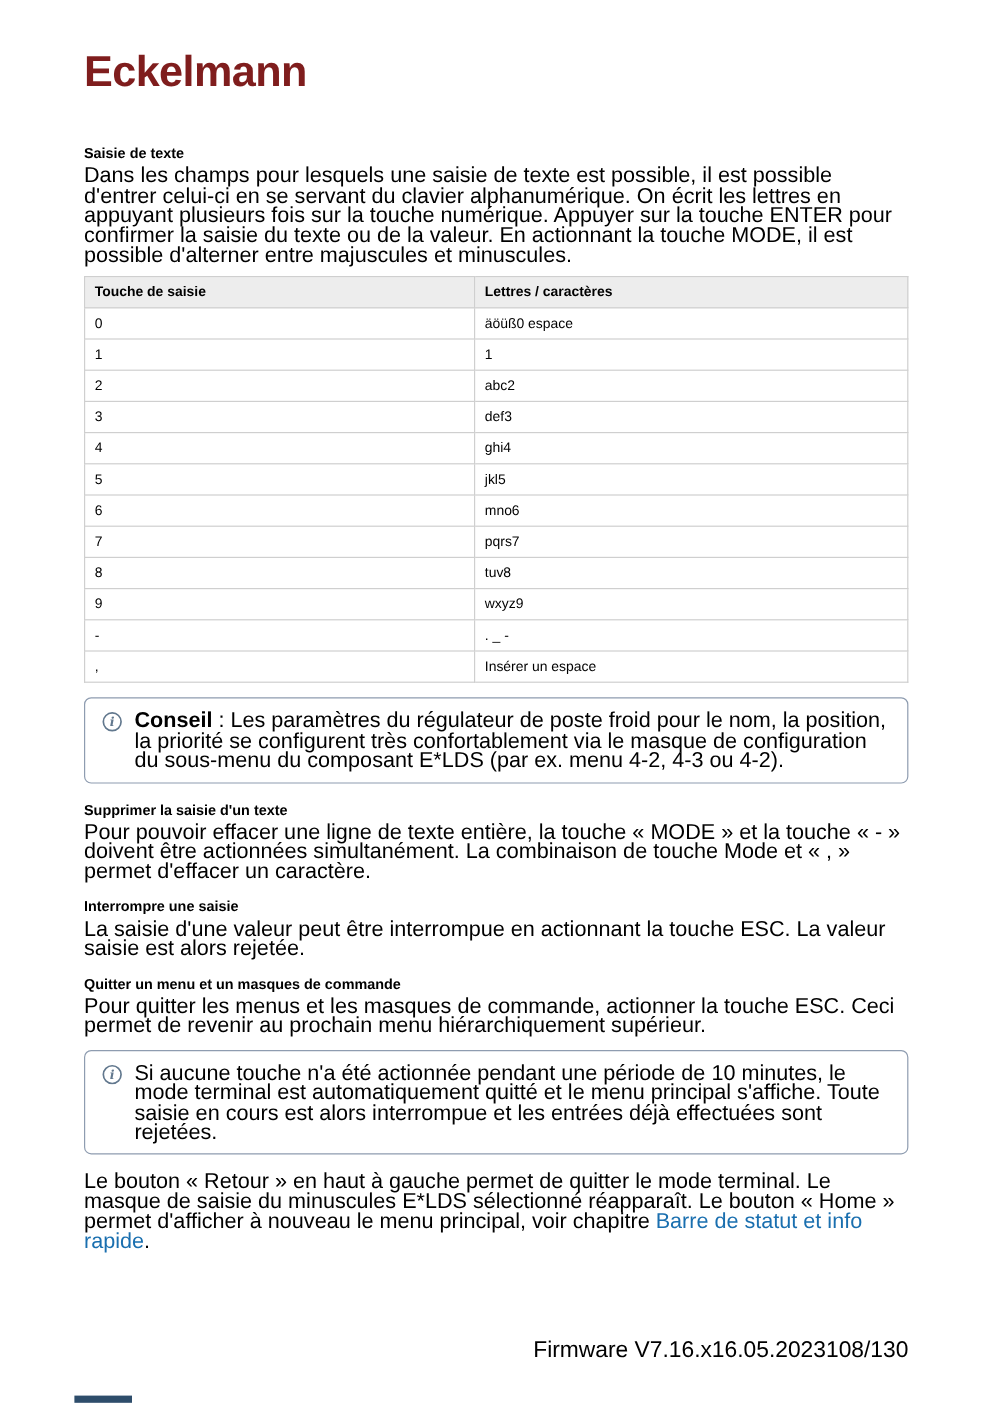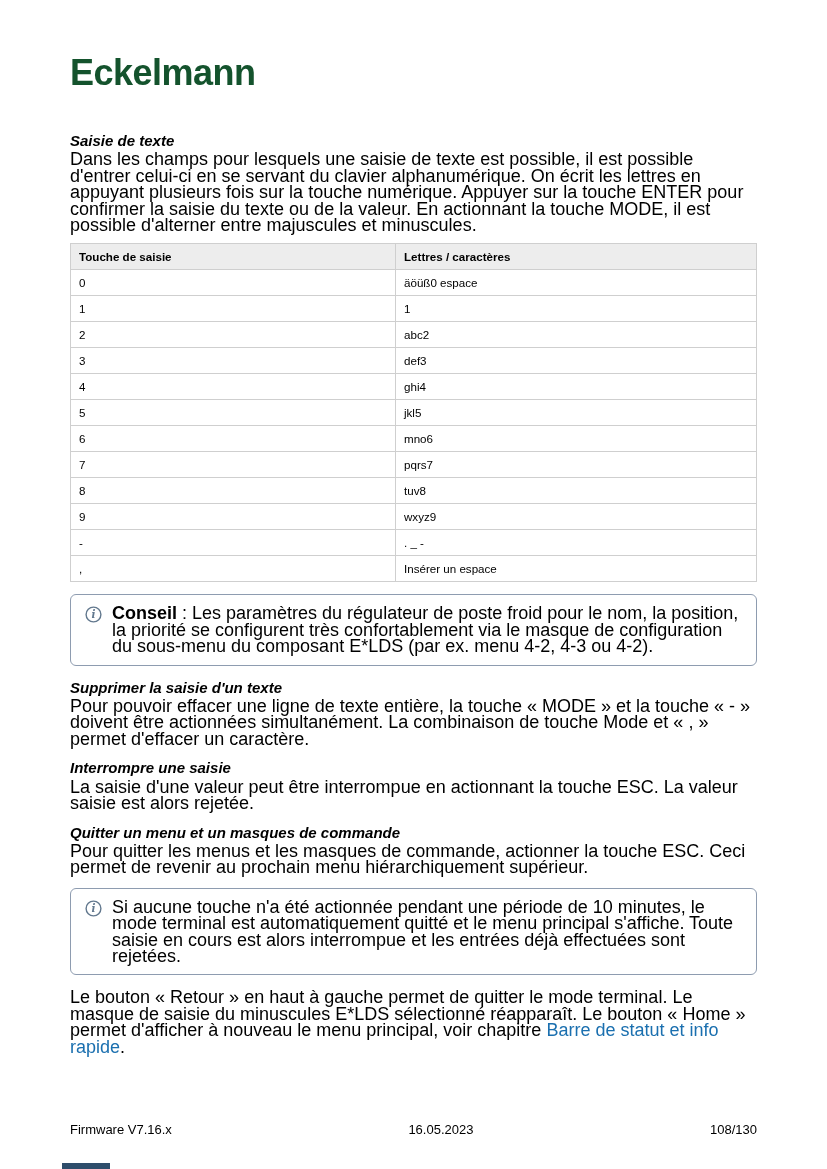--- a/index.html
+++ b/index.html
@@ -6,24 +6,24 @@
   html, body { margin: 0; padding: 0; background: #ffffff; }
   body {
     width: 827px; height: 1169px;
     font-family: "Liberation Sans", "DejaVu Sans", sans-serif;
     color: #000;
     position: relative;
     overflow: hidden;
   }
   .page { position: relative; width: 827px; height: 1169px; padding: 42px 70px 0 70px; }
   .logo {
-    font-size: 36px; font-weight: bold; color: #14532d;
-    letter-spacing: -0.5px; margin: 13px 0 42px 0; line-height: 1;
+    font-size: 36px; font-weight: bold; color: #7f1d1d;
+    letter-spacing: -0.5px; margin: 0 0 42px 0; line-height: 1;
   }
-  h3 { font-size: 15px; margin: 13px 0 2px 0; line-height: 16.4px; font-style: italic; }
+  h3 { font-size: 12px; margin: 13px 0 2px 0; line-height: 16.4px; }
   p  { font-size: 18px; margin: 0; line-height: 16.4px; }
 
   table.keys {
     width: 100%; border-collapse: collapse; margin-top: 10px;
     font-size: 11.6px;
   }
   table.keys th, table.keys td {
     border: 1px solid #cfcfcf;
     padding: 6px 8px;
     text-align: left;
@@ -39,22 +39,22 @@
     padding: 10px 14px;
     display: flex; gap: 10px; align-items: flex-start;
   }
   .infobox .icon { flex: 0 0 auto; margin-top: 1px; }
   .infobox p { flex: 1 1 auto; }
 
   a.doclink { color: #1a6faf; text-decoration: none; }
 
   .footer {
     position: absolute; left: 70px; right: 70px; bottom: 32px;
-    display: flex; justify-content: space-between;
-    font-size: 13px;
+    display: flex; justify-content: flex-end;
+    font-size: 19px;
   }
   .page-artifact {
     position: absolute; left: 62px; bottom: 0;
     width: 48px; height: 6px; background: #2e4d6b;
   }
 </style>
 </head>
 <body>
 
 <div class="page">

